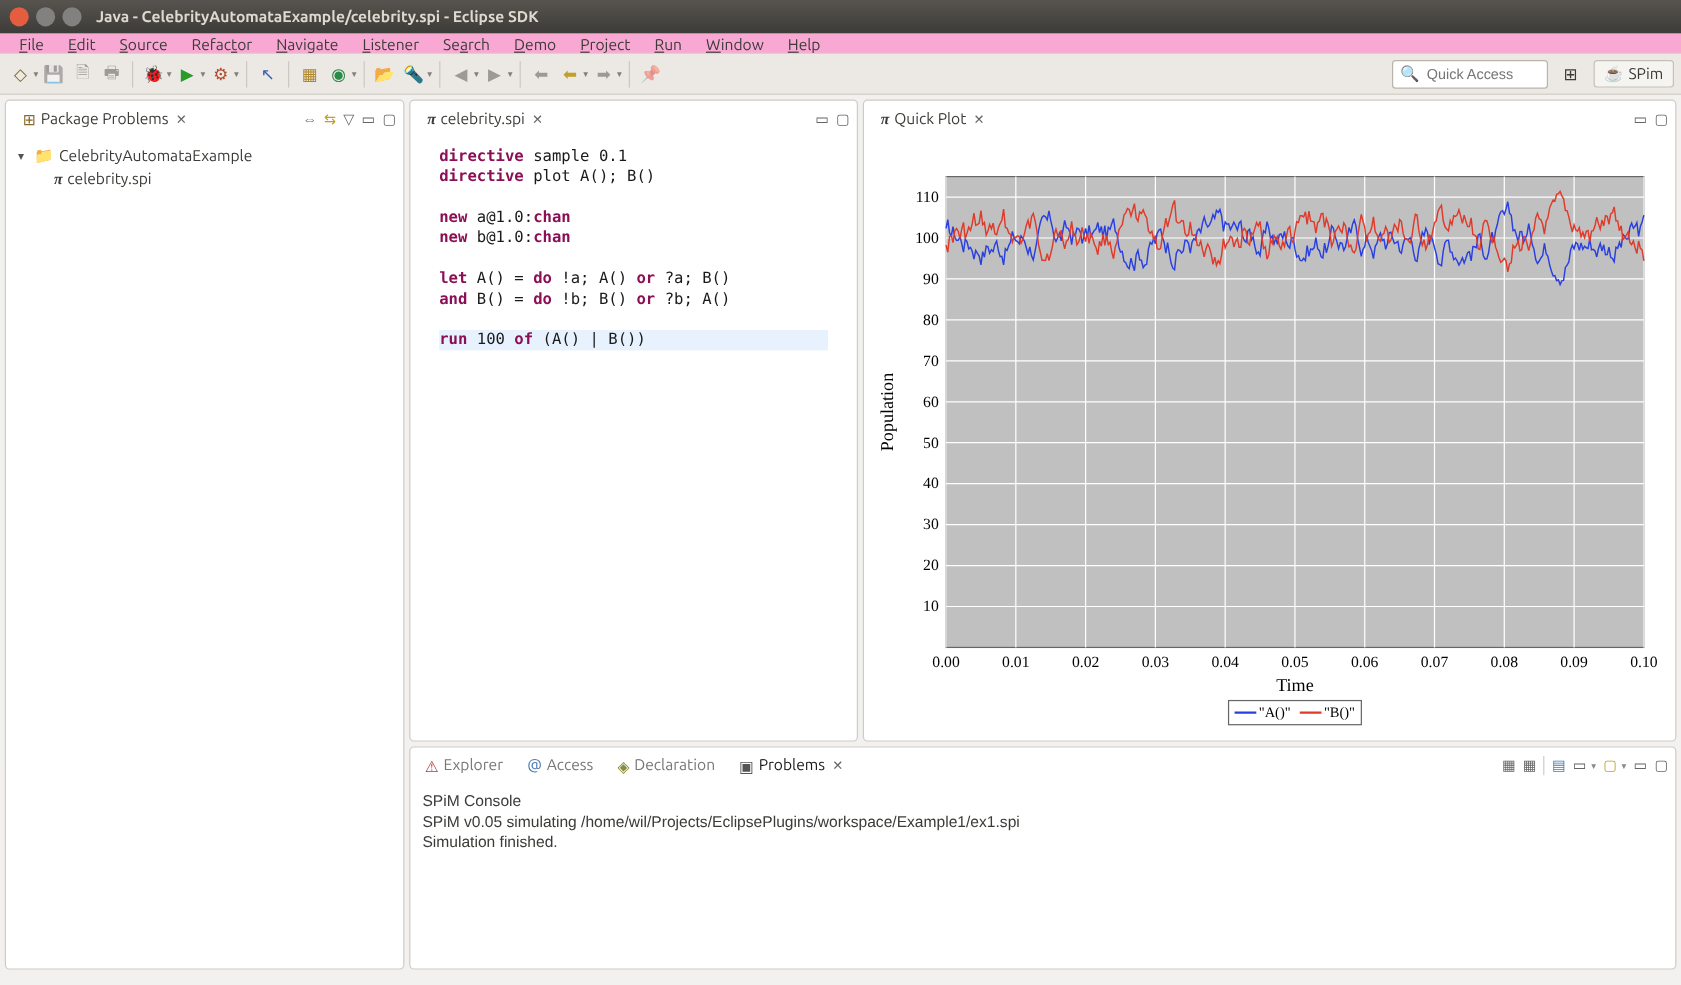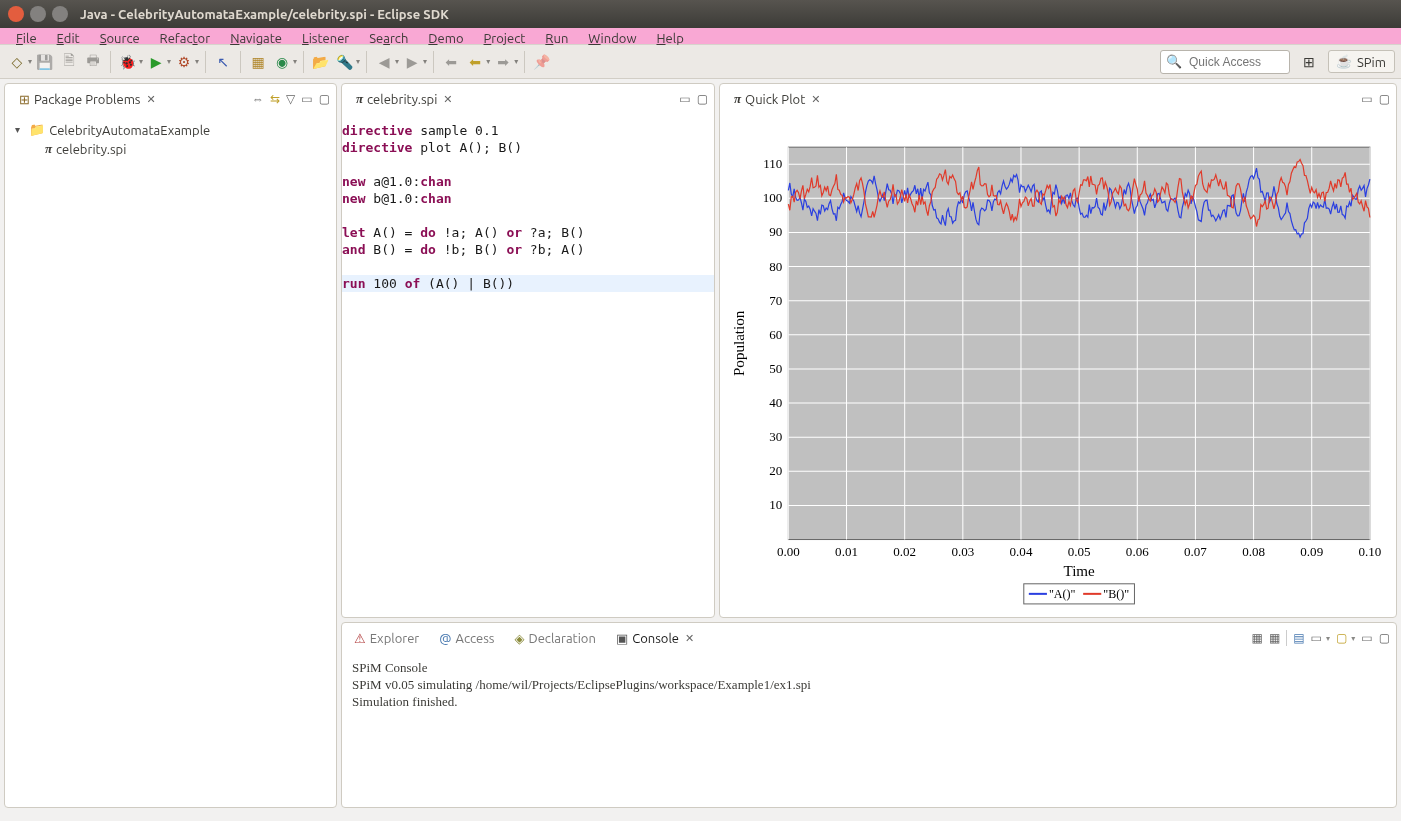--- a/index.html
+++ b/index.html
@@ -32,29 +32,29 @@
 .bottompane{height:186px;background:#fff;border:1px solid #cfcbc2;border-radius:4px;display:flex;flex-direction:column;}
 .paneheader{height:30px;display:flex;align-items:center;padding:0 6px;}
 .tab{display:flex;align-items:center;gap:4px;padding:4px 8px;background:#fff;border-top-left-radius:5px;border-top-right-radius:5px;}
 .tabclose{font-size:11px;margin-left:2px;color:#666;}
 .paneicons{margin-left:auto;display:flex;gap:6px;align-items:center;}
 .micon{font-size:12px;color:#666;}
 .tree{padding:6px 10px;flex:1;overflow:auto;}
 .treerow{display:flex;align-items:center;gap:4px;padding:2px 0;}
 .treerow .arrow{font-size:10px;color:#555;width:10px;}
 .treerow .indent{width:26px;}
-.editorbody{flex:1;padding:8px 0;font-family:"DejaVu Sans Mono","Courier New",monospace;font-size:13px;line-height:17px;white-space:pre;color:#1a1a1a;overflow:hidden;}
+.editorbody{flex:1;padding:8px 24px;font-family:"DejaVu Sans Mono","Courier New",monospace;font-size:13px;line-height:17px;white-space:pre;color:#1a1a1a;overflow:hidden;}
 .kw{color:#8b0f55;font-weight:bold;}
 .highlight{background:#e8f2fe;display:inline-block;width:100%;}
 .plotbody{flex:1;padding:10px 6px 4px 6px;position:relative;}
 .chart-svg{width:100%;height:100%;}
 .consoletabbar{height:30px;display:flex;align-items:center;padding:0 6px;gap:8px;}
 .ctab{display:flex;align-items:center;gap:4px;padding:3px 6px;color:#777;}
 .ctab.active{color:#1a1a1a;}
-.consolebody{flex:1;padding:6px 10px;font-family:Liberation Serif, serif;font-size:13px;line-height:17px;white-space:pre;}
+.consolebody{flex:1;padding:6px 10px;font-family:Liberation Sans, sans-serif;font-size:13px;line-height:17px;white-space:pre;}
 .pi-char{font-family:serif;font-style:italic;font-weight:bold;}
 </style>
 </head>
 <body>
 
 <div class="titlebar">
   <span class="win-btn win-close"></span>
   <span class="win-btn win-min"></span>
   <span class="win-btn win-max"></span>
   <span class="apptitle">Java - CelebrityAutomataExample/celebrity.spi - Eclipse SDK</span>
@@ -265,21 +265,21 @@
         <div class="ctab">
             <span style="color:#4a7ab0">@</span>
             <span>Access</span>
           </div>
         <div class="ctab">
             <span style="color:#8a8a3a">◈</span>
             <span>Declaration</span>
           </div>
         <div class="ctab active">
             <span style="color:#555">▣</span>
-            <span>Console</span>
+            <span>Problems</span>
             <span class="tabclose">✕</span>
           </div>
         <div class="paneicons">
           <span class="micon">▦</span>
           <span class="micon">▦</span>
           <span style="width:1px;height:16px;background:#ccc"></span>
           <span class="micon" style="color:#4a7ab0">▤</span>
           <span class="micon">▭</span>
             <span class="tdrop">▾</span>
           <span class="micon" style="color:#c0a02a">▢</span>

